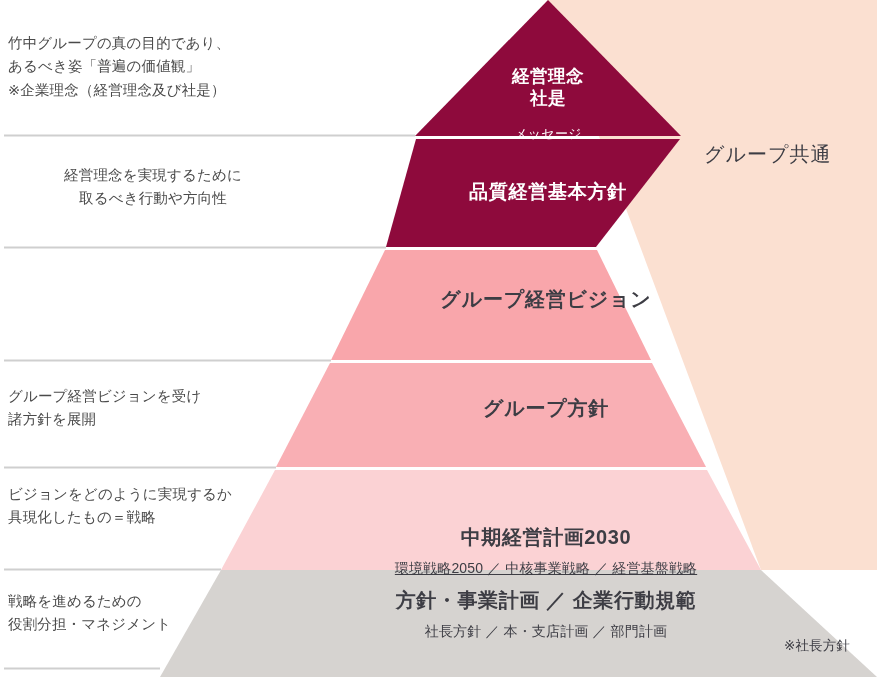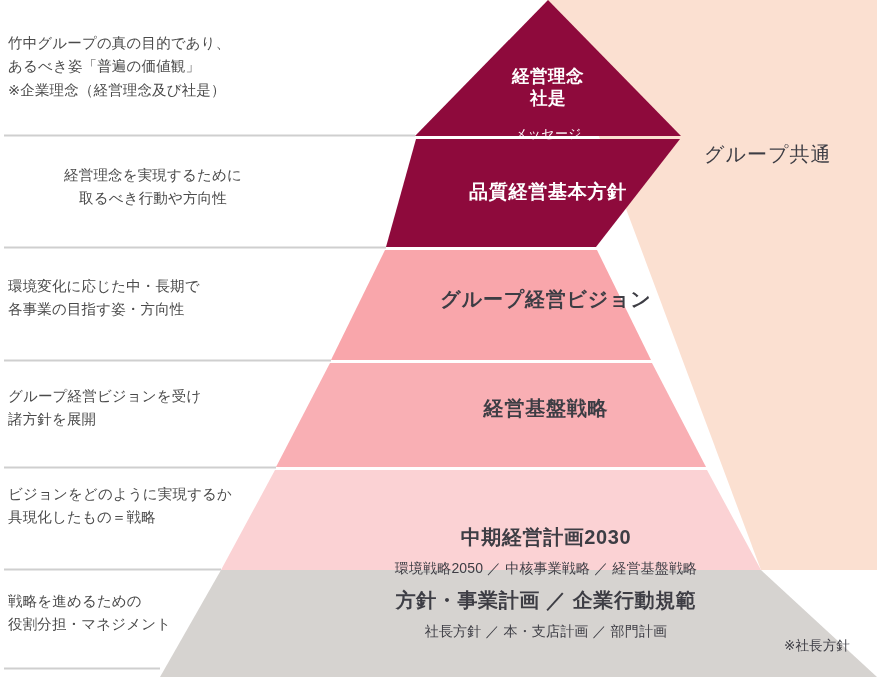--- a/index.html
+++ b/index.html
@@ -89,20 +89,21 @@
     letter-spacing: 0.04em;
   }
   .t-plan .tier-title {
     font-size: 20px;
     letter-spacing: 0.03em;
   }
   .t-plan .tier-sub {
     font-size: 14px;
     margin-top: 9px;
     letter-spacing: 0.01em;
+    text-decoration: underline;
   }
   .t-base .tier-title {
     font-size: 20px;
     letter-spacing: 0.03em;
   }
   .t-base .tier-sub {
     font-size: 14px;
     margin-top: 9px;
     letter-spacing: 0.01em;
   }
@@ -151,22 +152,20 @@
     <line x1="4" y1="668.5" x2="160" y2="668.5" stroke="#CFCFCF" stroke-width="2"></line>
   </svg>
 
   <div class="overlay">
 
     <div class="desc" style="top:32px;">竹中グループの真の目的であり、
 あるべき姿「普遍の価値観」
 ※企業理念（経営理念及び社是）</div>
     <div class="desc" style="top:164px;text-align:center;">経営理念を実現するために
 取るべき行動や方向性</div>
-    <div class="desc" style="top:275px;">環境変化に応じた中・長期で
-各事業の目指す姿・方向性</div>
     <div class="desc" style="top:385px;">グループ経営ビジョンを受け
 諸方針を展開</div>
     <div class="desc" style="top:483px;">ビジョンをどのように実現するか
 具現化したもの＝戦略</div>
     <div class="desc" style="top:590px;">戦略を進めるための
 役割分担・マネジメント</div>
 
     <div class="tier-label t-apex" style="left:448px; top:65px; width:200px;">
       <span class="tier-title" style="white-space:pre-line;">経営理念
 社是</span>
@@ -175,21 +174,21 @@
 
     <div class="tier-label t-quality" style="left:443px; top:180px; width:210px;">
       <span class="tier-title">品質経営基本方針</span>
     </div>
 
     <div class="tier-label t-dark-text t-vision" style="left:426px; top:287px; width:240px;">
       <span class="tier-title">グループ経営ビジョン</span>
     </div>
 
     <div class="tier-label t-dark-text t-policy" style="left:426px; top:396px; width:240px;">
-      <span class="tier-title">経営基盤戦略</span>
+      <span class="tier-title">グループ方針</span>
     </div>
 
     <div class="tier-label t-dark-text t-plan" style="left:366px; top:484px; width:360px;margin-top:41px;">
       <span class="tier-title">中期経営計画2030</span>
       <span class="tier-sub">環境戦略2050 ／ 中核事業戦略 ／ 経営基盤戦略</span>
     </div>
 
     <div class="tier-label t-dark-text t-base" style="left:326px; top:588px; width:440px;">
       <span class="tier-title">方針・事業計画 ／ 企業行動規範</span>
       <span class="tier-sub">社長方針 ／ 本・支店計画 ／ 部門計画</span>

